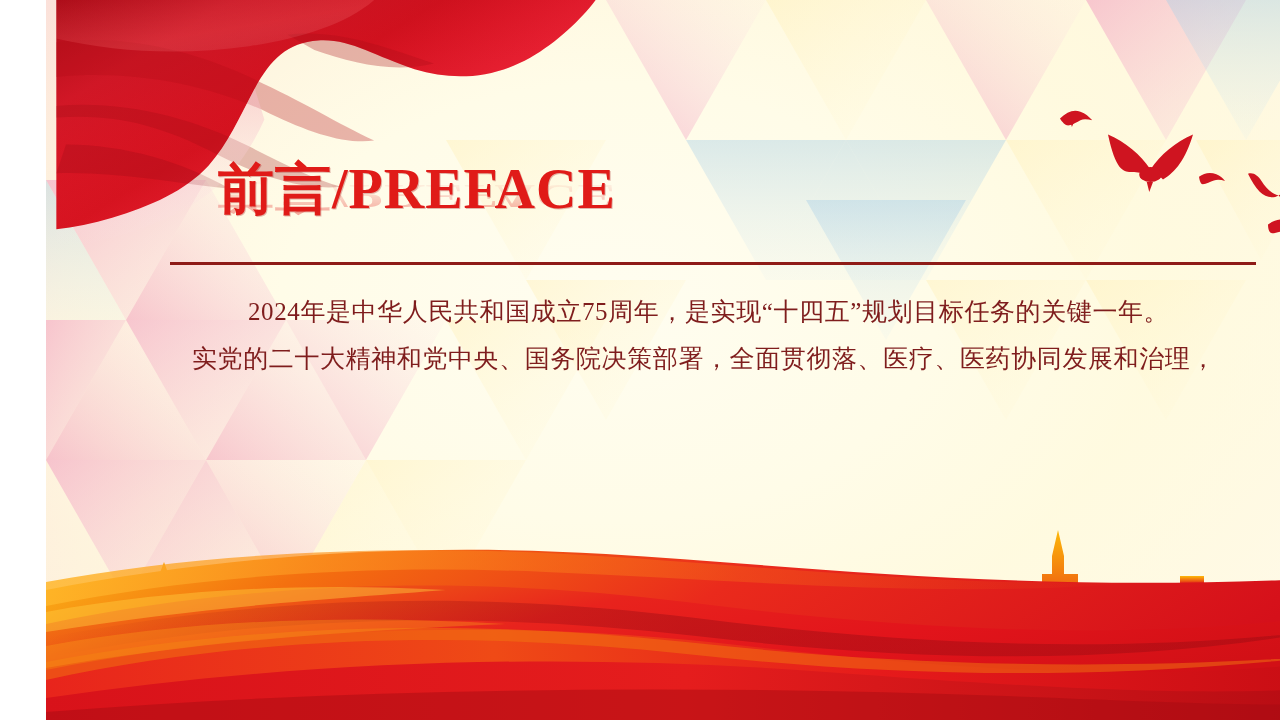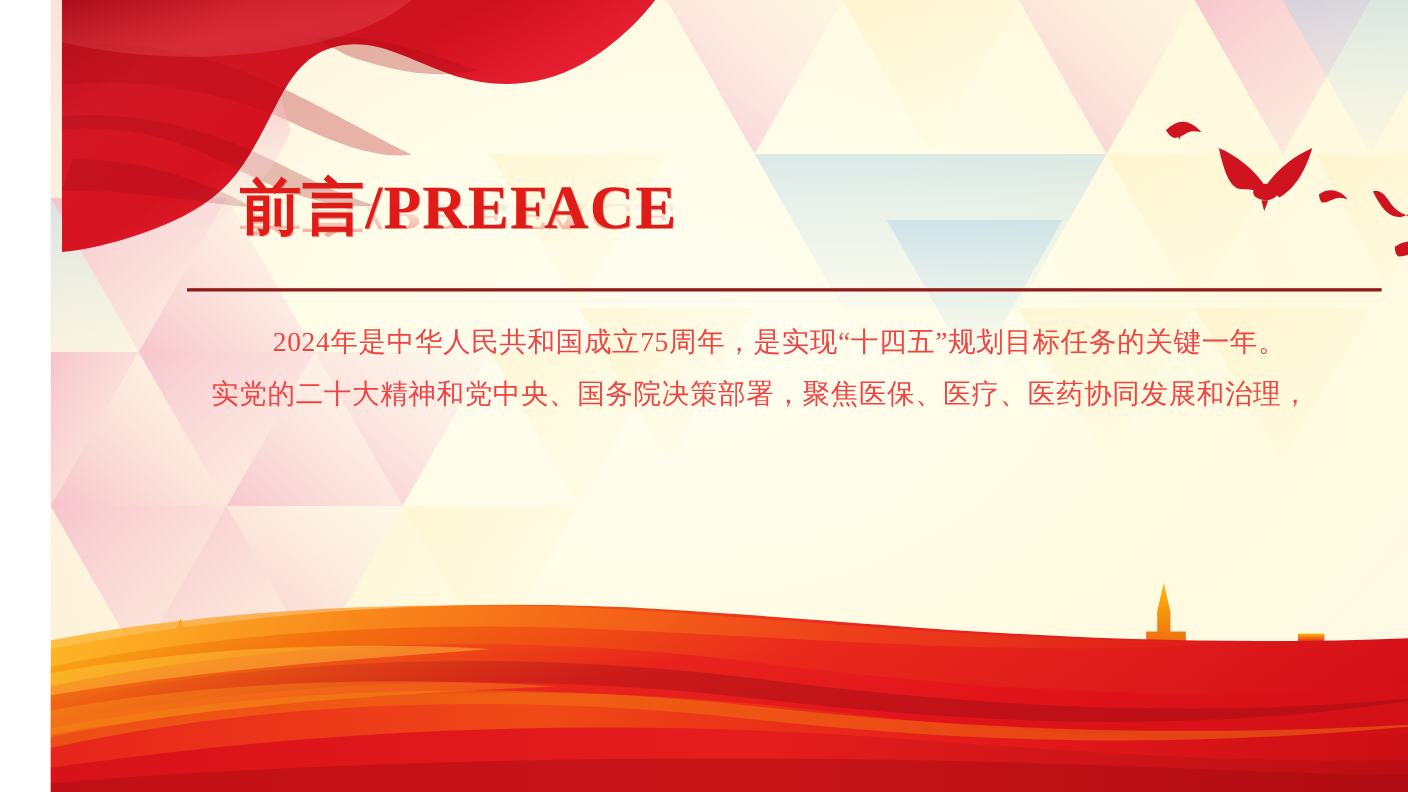--- a/index.html
+++ b/index.html
@@ -77,21 +77,21 @@
     height: 3px;
     background: #8e1b17;
   }
 
   
   .body-text {
     position: absolute;
     left: 146px;
     top: 288px;
     width: 1064px;
-    color: #ef4444;
+    color: #7f1d1d;
     font-family: "Liberation Serif", "DejaVu Serif", serif;
     font-size: 25px;
     line-height: 47px;
     letter-spacing: 0.6px;
   }
   .body-line { white-space: nowrap; }
   .body-line.indent { text-indent: 56px; }
 
   
   .skyline { position: absolute; left:0; bottom:0; width:1280px; height: 230px; }
@@ -218,21 +218,21 @@
 
   <div class="title-block">
     <div class="title-main">前言/PREFACE</div>
     <div class="title-reflect">前言/PREFACE</div>
   </div>
 
   <div class="divider"></div>
 
   <div class="body-text">
     <div class="body-line indent">2024年是中华人民共和国成立75周年，是实现“十四五”规划目标任务的关键一年。</div>
-    <div class="body-line">实党的二十大精神和党中央、国务院决策部署，聚焦医保、医疗、医药协同发展和治理，</div>
+    <div class="body-line">实党的二十大精神和党中央、国务院决策部署，全面贯彻落、医疗、医药协同发展和治理，</div>
   </div>
 
   <svg class="birds" width="280" height="140" viewBox="0 0 280 140">
     <g fill="#cf1420">
 
       <g transform="translate(24,14) scale(0.85)">
         <path d="M0,10 C8,2 16,-1 24,2 C30,4 34,8 38,12 C33,11 28,10 24,12
                  C20,14 16,17 11,18 C7,19 3,15 0,10 Z"></path>
         <path d="M12,13 L14,20 L17,13 Z"></path>
       </g>

